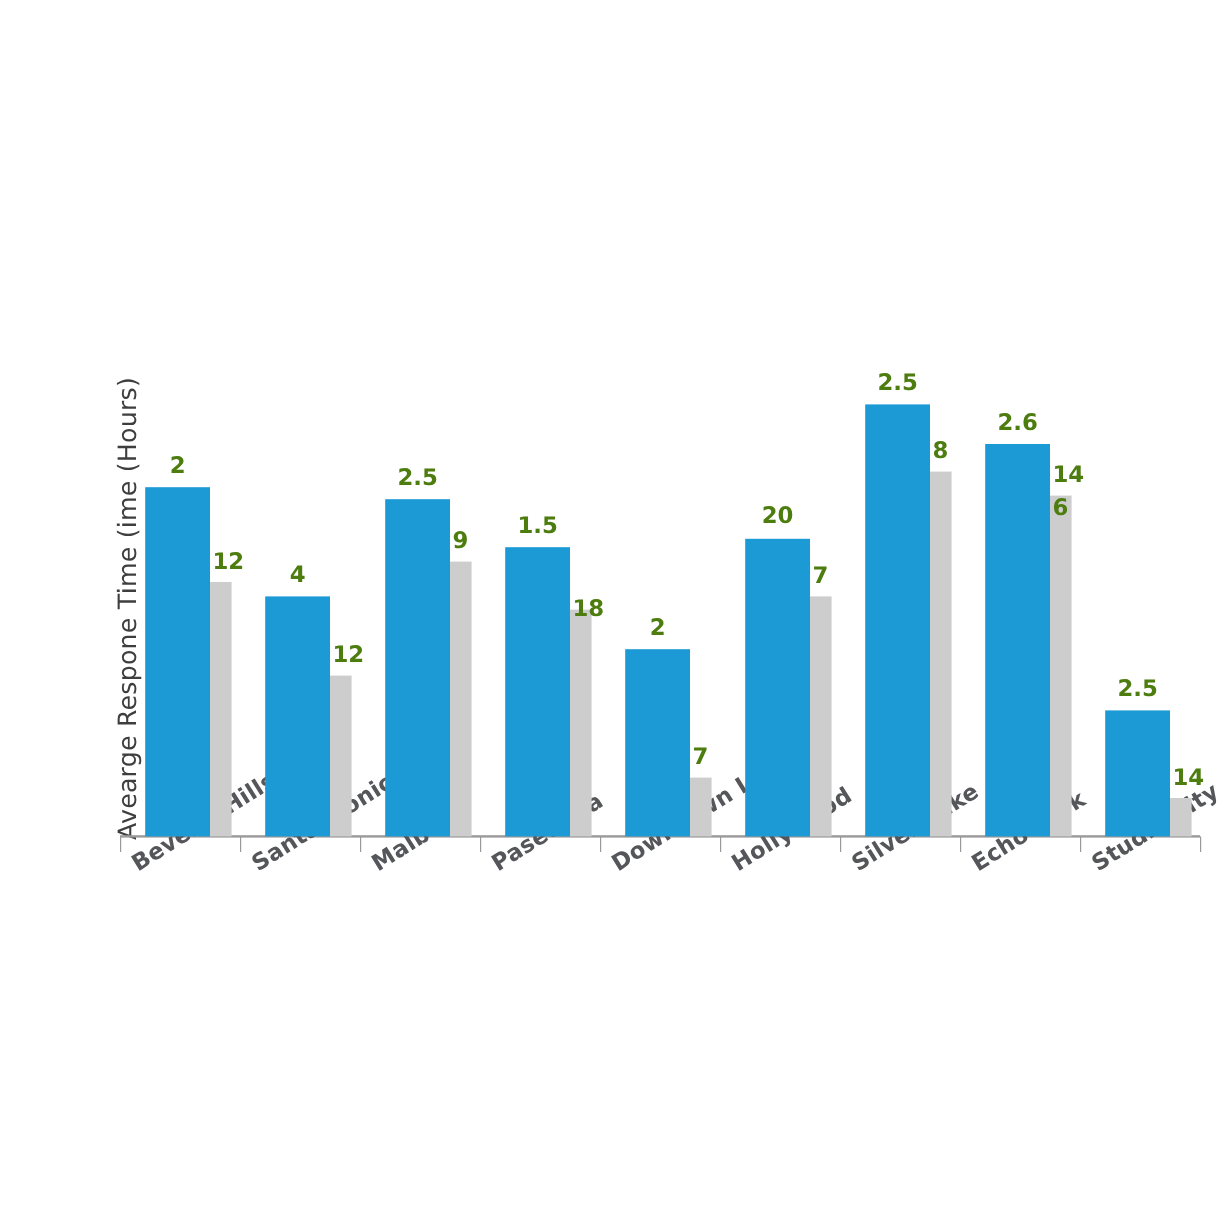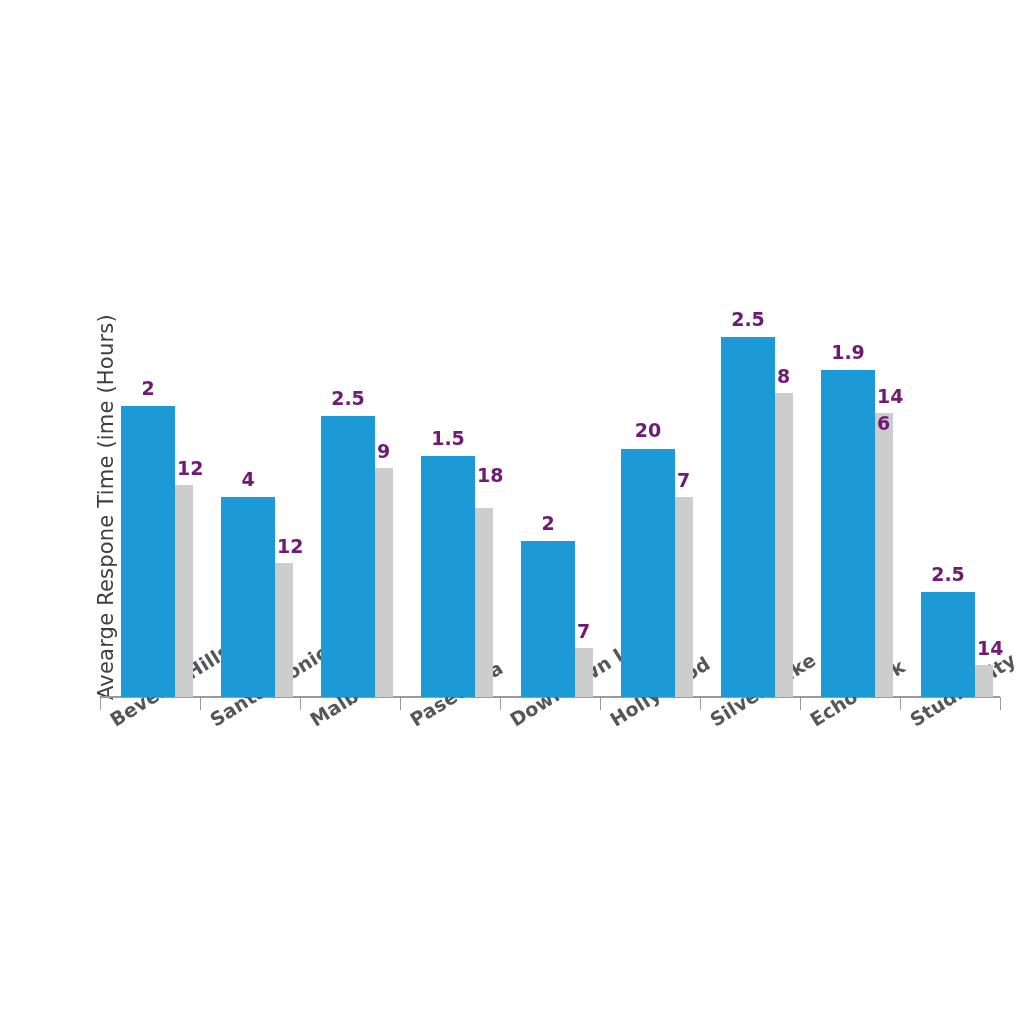--- a/index.html
+++ b/index.html
@@ -64,21 +64,21 @@
   }
   .bar.secondary {
     background: #CDCDCD;
     z-index: 2;
   }
 
   .bar-label {
     position: absolute;
     font-size: 19px;
     font-weight: 700;
-    color: #701a75;
+    color: #4d7c0f;
     white-space: nowrap;
     line-height: 1;
   }
   .bar-label.primary-label {
     z-index: 6;
   }
   .bar-label.secondary-label {
     z-index: 5;
   }
   .bar-label.secondary-label.overlay {
@@ -138,21 +138,21 @@
       <div class="bar-group" style="left: 200px; width: 100px;">
         <div class="bar primary" style="left: 21px; width: 54px; height: 281.177px; background: rgb(28, 154, 214);"></div>
         <div class="bar secondary" style="left: 75px; width: 18px; height: 229.268px; background: rgb(205, 205, 205);"></div>
         <div class="bar-label primary-label" style="left: 48px; bottom: 289.177px; transform: translateX(-50%);">2.5</div>
         <div class="bar-label secondary-label" style="left: 77px; bottom: 236.268px;">9</div>
       </div>
       <div class="bar-group" style="left: 300px; width: 100px; text-align: center;">
         <div class="bar primary" style="left: 21px; width: 54px; height: 240.803px; background: rgb(28, 154, 214);"></div>
         <div class="bar secondary" style="left: 75px; width: 18px; height: 188.894px; background: rgb(205, 205, 205);"></div>
         <div class="bar-label primary-label" style="left: 48px; bottom: 248.803px; transform: translateX(-50%);">1.5</div>
-        <div class="bar-label secondary-label" style="left: 77px; bottom: 212px;">18</div>
+        <div class="bar-label secondary-label" style="left: 77px; bottom: 180px;">18</div>
       </div>
       <div class="bar-group" style="left: 400px; width: 100px;">
         <div class="bar primary" style="left: 21px; width: 54px; height: 155.729px; background: rgb(28, 154, 214);"></div>
         <div class="bar secondary" style="left: 75px; width: 18px; height: 49.0258px; background: rgb(205, 205, 205);"></div>
         <div class="bar-label primary-label" style="left: 48px; bottom: 163.729px; transform: translateX(-50%);">2</div>
         <div class="bar-label secondary-label" style="left: 77px; bottom: 56.0258px;">7</div>
       </div>
       <div class="bar-group" style="left: 500px; width: 100px;">
         <div class="bar primary" style="left: 21px; width: 54px; height: 248.013px; background: rgb(28, 154, 214);"></div>
         <div class="bar secondary" style="left: 75px; width: 18px; height: 200.429px; background: rgb(205, 205, 205);"></div>
@@ -161,21 +161,21 @@
       </div>
       <div class="bar-group" style="left: 600px; width: 100px;">
         <div class="bar primary" style="left: 21px; width: 54px; height: 360.484px; background: rgb(28, 154, 214);"></div>
         <div class="bar secondary" style="left: 75px; width: 18px; height: 304.248px; background: rgb(205, 205, 205);"></div>
         <div class="bar-label primary-label" style="left: 48px; bottom: 368.484px; transform: translateX(-50%);">2.5</div>
         <div class="bar-label secondary-label" style="left: 77px; bottom: 311.248px;">8</div>
       </div>
       <div class="bar-group" style="left: 700px; width: 100px;">
         <div class="bar primary" style="left: 21px; width: 54px; height: 327.319px; background: rgb(28, 154, 214);"></div>
         <div class="bar secondary" style="left: 75px; width: 18px; height: 284.061px; background: rgb(205, 205, 205);"></div>
-        <div class="bar-label primary-label" style="left: 48px; bottom: 335.319px; transform: translateX(-50%);">1.9</div>
+        <div class="bar-label primary-label" style="left: 48px; bottom: 335.319px; transform: translateX(-50%);">2.6</div>
         <div class="bar-label secondary-label" style="left: 77px; bottom: 291.061px;">14</div>
         <div class="bar-label secondary-label overlay" style="left: 77px; bottom: 264.061px;">6</div>
       </div>
       <div class="bar-group" style="left: 800px; width: 100px;">
         <div class="bar primary" style="left: 21px; width: 54px; height: 105.261px; background: rgb(28, 154, 214);"></div>
         <div class="bar secondary" style="left: 75px; width: 18px; height: 31.7226px; background: rgb(205, 205, 205);"></div>
         <div class="bar-label primary-label" style="left: 48px; bottom: 113.261px; transform: translateX(-50%);">2.5</div>
         <div class="bar-label secondary-label" style="left: 77px; bottom: 38.7226px;">14</div>
       </div>
     </div>

